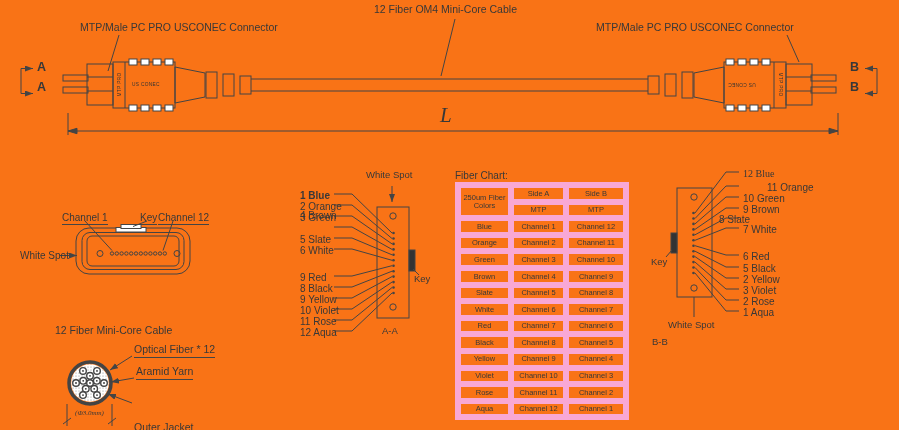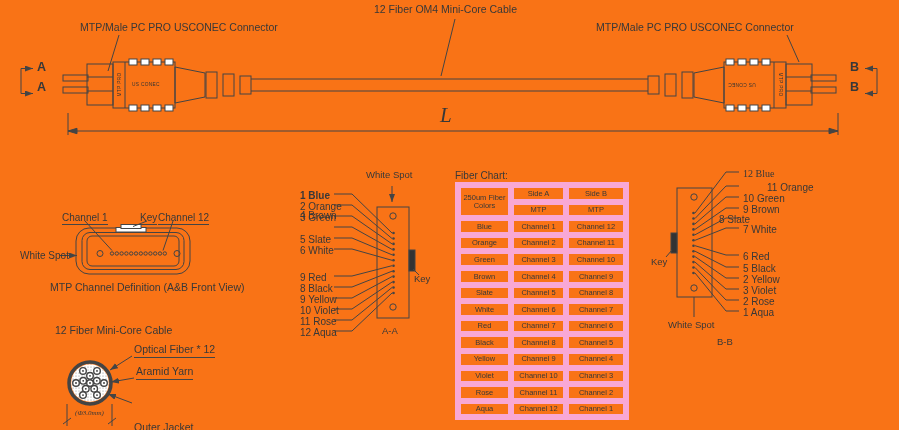--- a/index.html
+++ b/index.html
@@ -273,21 +273,20 @@
 
 <div class="vtext rot270" style="left:104px;top:82px;width:30px;text-align:center;">MTP PRO</div>
 <div class="vtext" style="left:132px;top:82px;">US CONEC</div>
 <div class="vtext rot90" style="left:765px;top:82px;width:30px;text-align:center;">MTP PRO</div>
 <div class="vtext rot180" style="left:728px;top:82px;">US CONEC</div>
 
 <div class="lbl f8 ul" style="left:62px;top:212px;">Channel 1</div>
 <div class="lbl f8 ul" style="left:140px;top:212px;">Key</div>
 <div class="lbl f8 ul" style="left:158px;top:212px;">Channel 12</div>
 <div class="lbl f8" style="left:20px;top:250px;">White Spot</div>
-<div class="lbl f10" style="left:50px;top:282px;">MTP Channel Definition (A&amp;B Front View)</div>
 
 <div class="lbl f9" style="left:366px;top:170px;">White Spot</div>
 <div class="lbl f9" style="left:414px;top:274px;">Key</div>
 <div class="lbl f9" style="left:382px;top:326px;">A-A</div>
 <div class="lbl f8" style="left:300px;top:190px;font-weight:bold;">1 Blue</div>
 <div class="lbl f8" style="left:300px;top:201px;">2 Orange</div>
 <div class="lbl f8" style="left:300px;top:212px;">3 Green</div>
 <div class="lbl f8" style="left:300px;top:210px;">4 Brown</div>
 <div class="lbl f8" style="left:300px;top:234px;">5 Slate</div>
 <div class="lbl f8" style="left:300px;top:245px;">6 White</div>
@@ -376,21 +375,21 @@
   <tr>
           <td>Aqua</td>
           <td>Channel 12</td>
           <td>Channel 1</td>
         </tr>
 </tbody>
     </table>
 
 <div class="lbl f9" style="left:651px;top:257px;">Key</div>
 <div class="lbl f9" style="left:668px;top:320px;">White Spot</div>
-<div class="lbl f9" style="left:717px;top:337px;">B-B</div>
+<div class="lbl f9" style="left:652px;top:337px;">B-B</div>
 <div class="lbl f8" style="left:743px;top:168px;font-family:Liberation Serif, serif;">12 Blue</div>
 <div class="lbl f8" style="left:743px;top:182px;margin-left:24px;">11 Orange</div>
 <div class="lbl f8" style="left:743px;top:193px;">10 Green</div>
 <div class="lbl f8" style="left:743px;top:204px;">9 Brown</div>
 <div class="lbl f8" style="left:711px;top:214px;margin-left:8px;">8 Slate</div>
 <div class="lbl f8" style="left:743px;top:224px;">7 White</div>
 <div class="lbl f8" style="left:743px;top:251px;">6 Red</div>
 <div class="lbl f8" style="left:743px;top:263px;">5 Black</div>
 <div class="lbl f8" style="left:743px;top:274px;">2 Yellow</div>
 <div class="lbl f8" style="left:743px;top:285px;">3 Violet</div>

